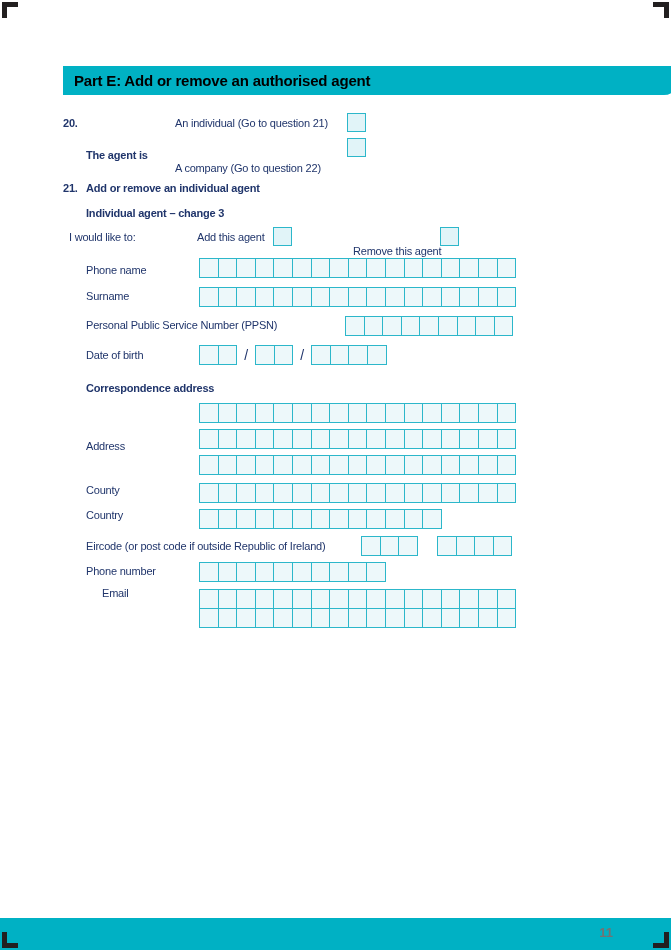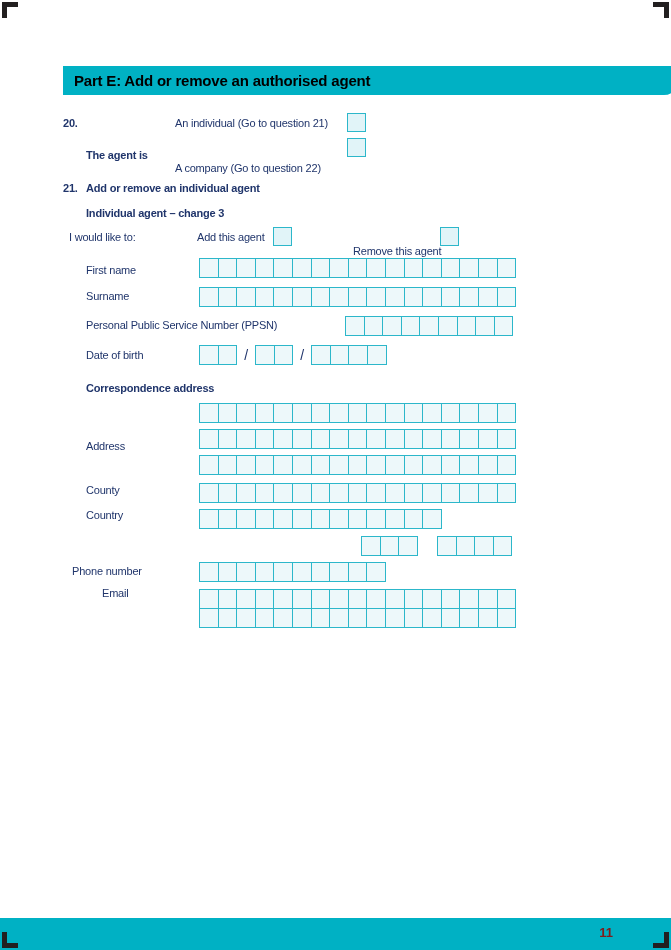--- a/index.html
+++ b/index.html
@@ -41,21 +41,21 @@
   .chk{
     position:absolute;box-sizing:border-box;width:19px;height:19px;
     border:1px solid #2cb7ca;background:#e1f4f8;
   }
   
   .dobrow{position:absolute;display:flex;align-items:center;}
   .dobrow .grp{display:flex;}
   .slash{font-size:14px;font-weight:400;color:#20356b;padding:0 7px;line-height:20px;}
   
   .footer{position:absolute;left:0;top:918px;width:671px;height:32px;background:#00b1c4;}
-  .pagenum{position:absolute;right:58px;top:925px;color:#7f1d1d;font-weight:700;font-size:13px;letter-spacing:0;}
+  .pagenum{position:absolute;right:58px;top:925px;color:#737373;font-weight:700;font-size:13px;letter-spacing:0;}
   
   .q20-num{left:63px;top:117px;}
   .q20-label{left:86px;top:117px;margin-top:32px;}
   .q20-opt1{left:175px;top:117px;}
   .q20-chk1{left:347px;top:113px;}
   .q20-opt2{left:175px;top:141px;margin-top:21px;}
   .q20-chk2{left:347px;top:138px;}
   .q21-num{left:63px;top:182px;}
   .q21-heading{left:86px;top:182px;}
   .q21-sub{left:86px;top:207px;}
@@ -77,21 +77,21 @@
   .addr-row1{left:199px;top:403px;}
   .addr-row2{left:199px;top:429px;}
   .addr-row3{left:199px;top:455px;}
   .county-label{left:86px;top:484px;}
   .county-row{left:199px;top:483px;}
   .country-label{left:86px;top:509px;}
   .country-row{left:199px;top:509px;}
   .eir-label{left:86px;top:540px;}
   .eir-g1{left:361px;top:536px;}
   .eir-g2{left:437px;top:536px;}
-  .phone-label{left:72px;top:565px;}
+  .phone-label{left:86px;top:565px;}
   .phone-row{left:199px;top:562px;}
   .email-label{left:86px;top:587px;padding-left:16px;}
   .email-grid{left:199px;top:589px;}
 </style>
 </head>
 <body>
 
 <div class="page">
 
   <div class="cm cm-tl-h"></div>
@@ -117,21 +117,21 @@
   <div class="t b q21-num">21.</div>
   <div class="t b q21-heading">Add or remove an individual agent</div>
   <div class="t b q21-sub">Individual agent – change 3</div>
 
   <div class="t intent-label">I would like to:</div>
   <div class="t add-label">Add this agent</div>
   <div class="chk add-chk"></div>
   <div class="t remove-label">Remove this agent</div>
   <div class="chk remove-chk"></div>
 
-  <div class="t fname-label">First name</div>
+  <div class="t fname-label">Phone name</div>
   <div class="row fname-row">
       <div class="cb"></div>
       <div class="cb"></div>
       <div class="cb"></div>
       <div class="cb"></div>
       <div class="cb"></div>
       <div class="cb"></div>
       <div class="cb"></div>
       <div class="cb"></div>
       <div class="cb"></div>
@@ -291,20 +291,21 @@
       <div class="cb"></div>
       <div class="cb"></div>
       <div class="cb"></div>
       <div class="cb"></div>
       <div class="cb"></div>
       <div class="cb"></div>
       <div class="cb"></div>
       <div class="cb"></div>
     </div>
 
+  <div class="t eir-label">Eircode (or post code if outside Republic of Ireland)</div>
   <div class="row eir-g1">
       <div class="cb"></div>
       <div class="cb"></div>
       <div class="cb"></div>
     </div>
   <div class="row eir-g2">
       <div class="cb"></div>
       <div class="cb"></div>
       <div class="cb"></div>
       <div class="cb"></div>

